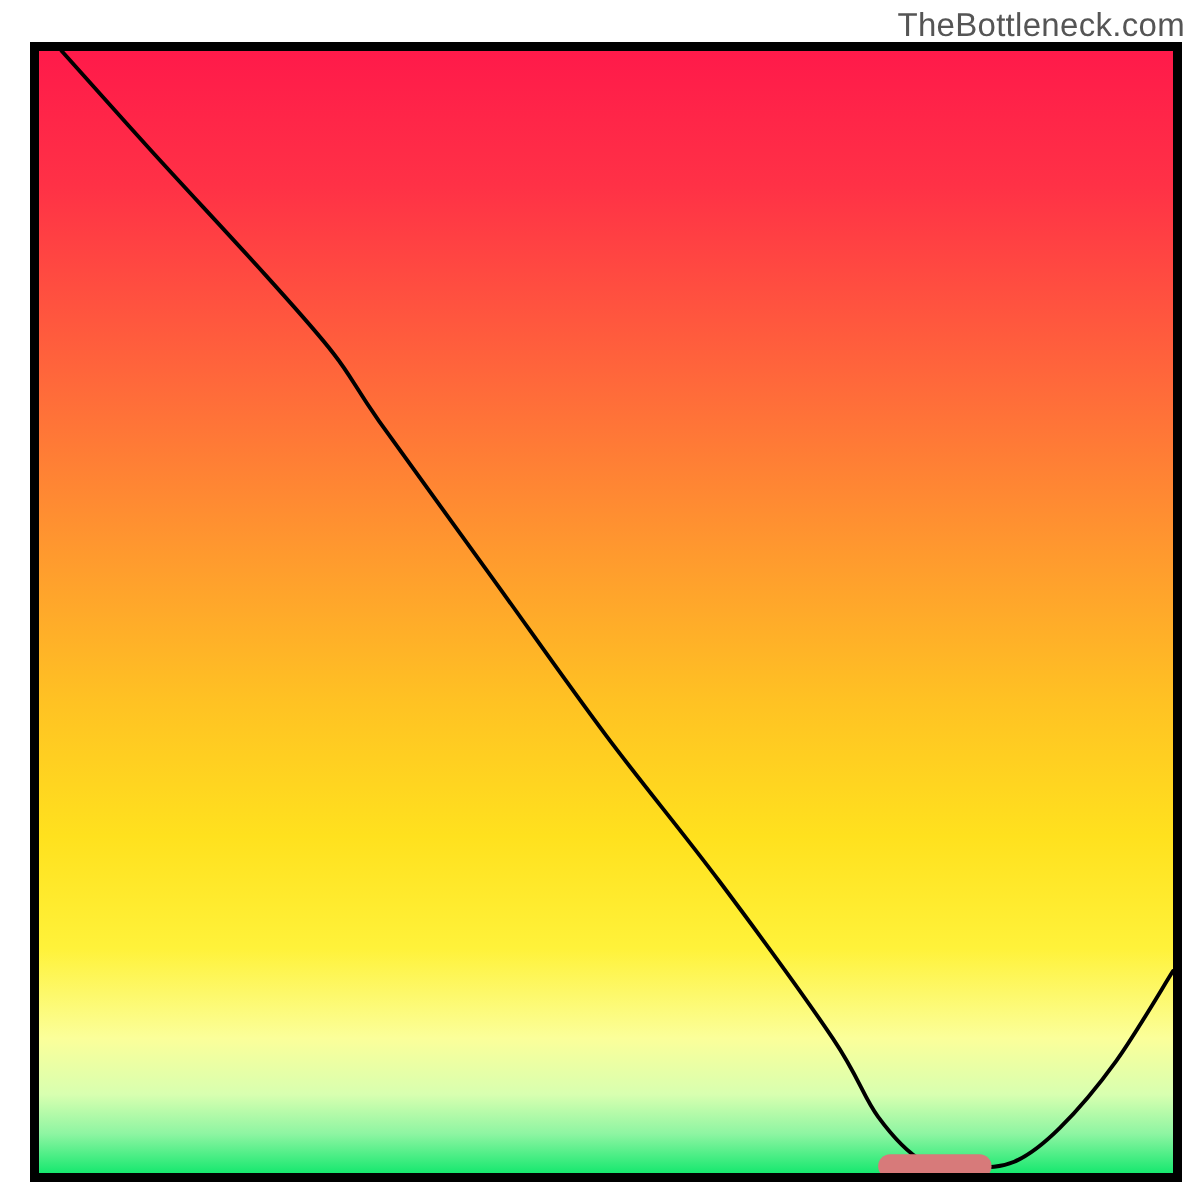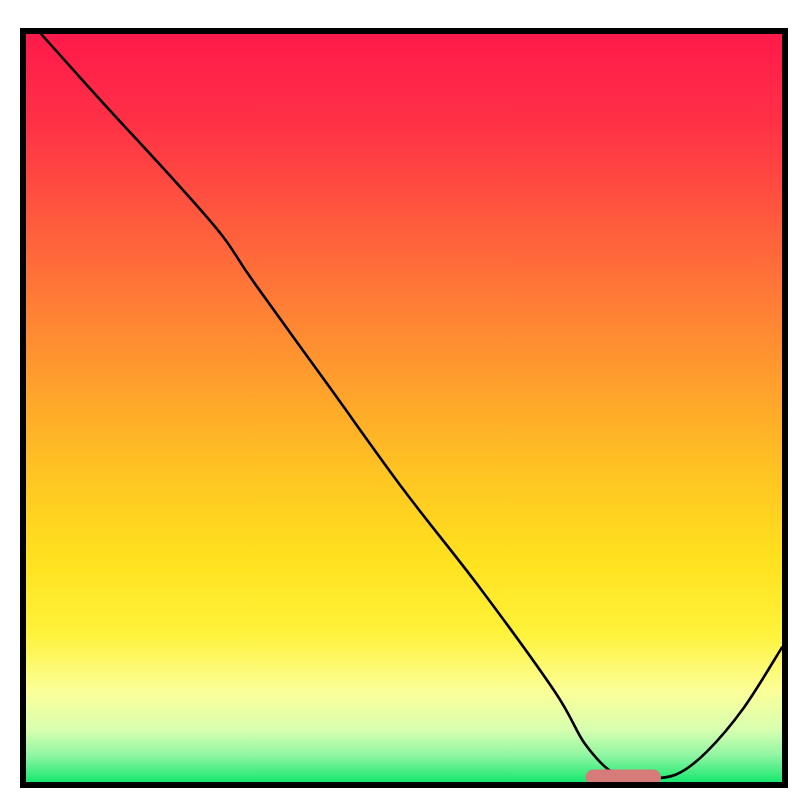--- a/index.html
+++ b/index.html
@@ -32,20 +32,21 @@
     height: 760px;
   }
   svg {
     display: block;
   }
 </style>
 </head>
 <body>
 
 <div class="container">
+  <div class="watermark">TheBottleneck.com</div>
 
   <div class="plot-wrap">
     <svg id="chart-svg" width="768" height="760" viewBox="0 0 768 760" xmlns="http://www.w3.org/2000/svg">
       <defs>
         <linearGradient id="bg-grad" x1="0" y1="0" x2="0" y2="1">
             <stop offset="0.00%" stop-color="#ff1a4a"></stop>
             <stop offset="12.00%" stop-color="#ff3146"></stop>
             <stop offset="30.00%" stop-color="#ff6a3a"></stop>
             <stop offset="45.00%" stop-color="#ff9a2e"></stop>
             <stop offset="58.00%" stop-color="#ffc223"></stop>

